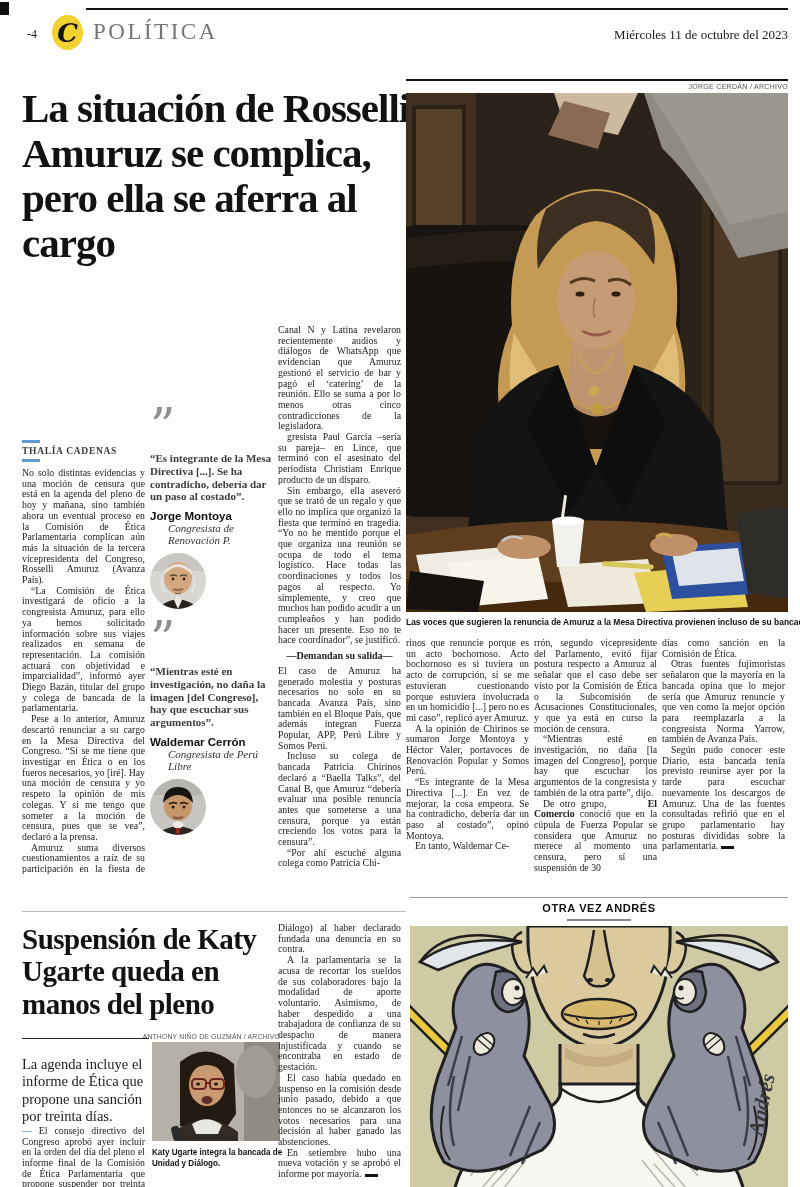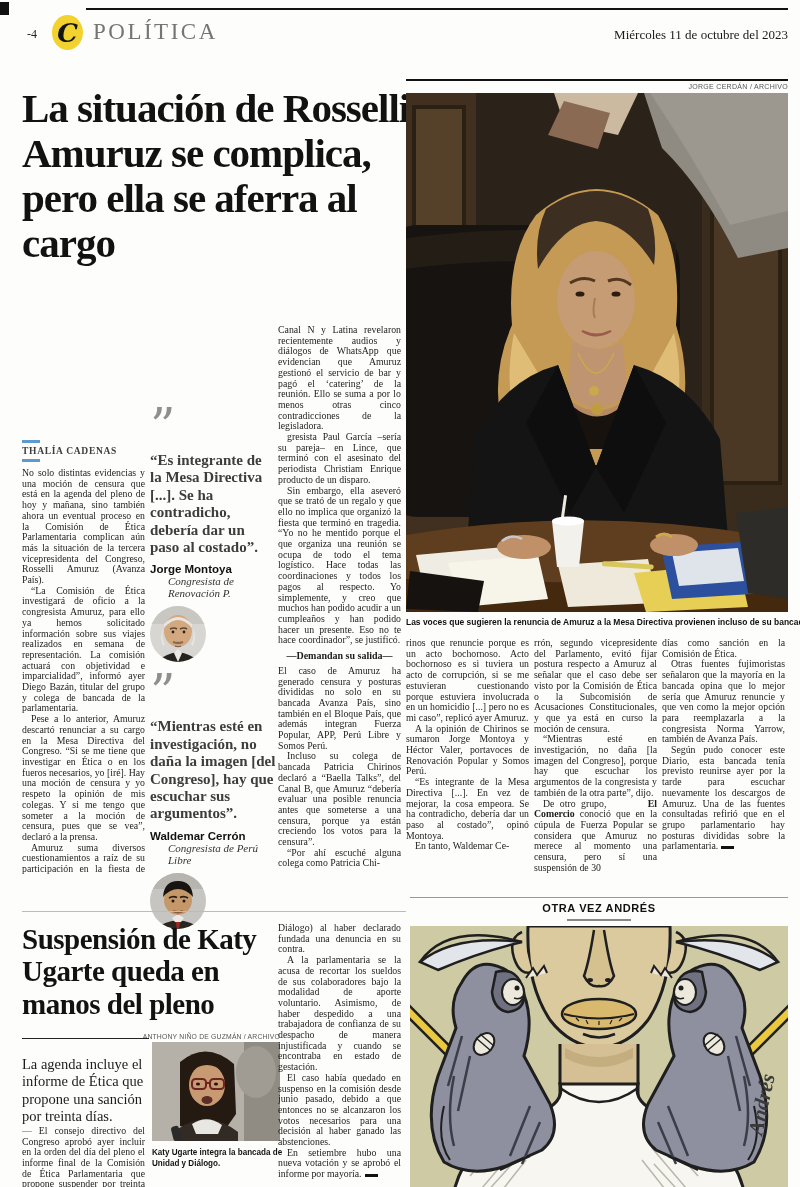--- a/index.html
+++ b/index.html
@@ -30,21 +30,21 @@
   .col1{left:22px;top:468px;height:408px;}
   .col3{left:278px;top:325px;height:588px;}
   .col4{left:406px;top:638px;height:272px;}
   .col5{left:534px;top:638px;height:272px;}
   .col6{left:662px;top:638px;height:272px;}
   .boldname{font-weight:bold;margin-left:36px;}
   .endbar{display:inline-block;width:13px;height:3px;background:#111;margin-left:3px;}
   
   .quotes{position:absolute;left:150px;top:412px;width:127px;}
   .qglyph{font-family:"DejaVu Serif",serif;font-size:50px;line-height:30px;color:#8f8f8f;height:34px;}
-  .qtext{font-size:15px;line-height:1.16;font-weight:bold;color:#3d3d3d;margin:6px 0 7px;}
+  .qtext{font-size:11px;line-height:1.16;font-weight:bold;color:#3d3d3d;margin:6px 0 7px;}
   .qauthor{font-family:"Liberation Sans",sans-serif;font-size:11.5px;font-weight:bold;color:#111;}
   .qrole{font-size:11px;font-style:italic;color:#333;margin-left:18px;}
   .headshot{width:56px;height:56px;border-radius:50%;overflow:hidden;margin:7px 0 16px;}
   
   .photo-rule{position:absolute;left:406px;top:79px;width:382px;height:1.5px;background:#111;}
   .photo-credit{position:absolute;left:406px;top:83px;width:382px;text-align:right;
                 font-family:"Liberation Sans",sans-serif;font-size:7px;letter-spacing:0.3px;color:#555;}
   .main-photo{position:absolute;left:406px;top:93px;width:382px;height:519px;}
   .photo-caption{position:absolute;left:406px;top:616px;width:432px;font-family:"Liberation Sans",sans-serif;
                  font-weight:bold;font-size:9.5px;color:#111;white-space:nowrap;
@@ -146,21 +146,21 @@
         </svg>
       </div>
     </div>
   </div>
 
   <div class="body-col col3">
     <p>Canal N y Latina revelaron recientemente audios y diálogos de WhatsApp que evidencian que Amuruz gestionó el servicio de bar y pagó el ‘catering’ de la reunión. Ello se suma a por lo menos otras cinco contradicciones de la legisladora.</p>
     <p>gresista Paul García –sería su pareja– en Lince, que terminó con el asesinato del periodista Christiam Enrique producto de un disparo.</p>
     <p>Sin embargo, ella aseveró que se trató de un regalo y que ello no implica que organizó la fiesta que terminó en tragedia. “Yo no he mentido porque el que organiza una reunión se ocupa de todo el tema logístico. Hace todas las coordinaciones y todos los pagos al respecto. Yo simplemente, y creo que muchos han podido acudir a un cumpleaños y han podido hacer un presente. Eso no te hace coordinador”, se justificó.</p>
     <p class="crosshead">—Demandan su salida—</p>
-    <p>El caso de Amuruz ha generado censura y posturas divididas no solo en su bancada Avanza País, sino también en el Bloque País, que además integran Fuerza Popular, APP, Perú Libre y Somos Perú.</p>
+    <p>El caso de Amuruz ha generado molestia y posturas necesarios no solo en su bancada Avanza País, sino también en el Bloque País, que además integran Fuerza Popular, APP, Perú Libre y Somos Perú.</p>
     <p>Incluso su colega de bancada Patricia Chirinos declaró a “Baella Talks”, del Canal B, que Amuruz “debería evaluar una posible renuncia antes que someterse a una censura, porque ya están creciendo los votos para la censura”.</p>
     <p>“Por ahí escuché alguna colega como Patricia Chi-</p>
   </div>
 
   <div class="photo-rule"></div>
   <div class="photo-credit">JORGE CERDÁN / ARCHIVO</div>
   <div class="main-photo">
     <svg width="382" height="519" viewBox="0 0 382 519">
       <rect width="382" height="519" fill="#2b2219"></rect>
       <rect x="0" y="0" width="70" height="519" fill="#41301f"></rect>

